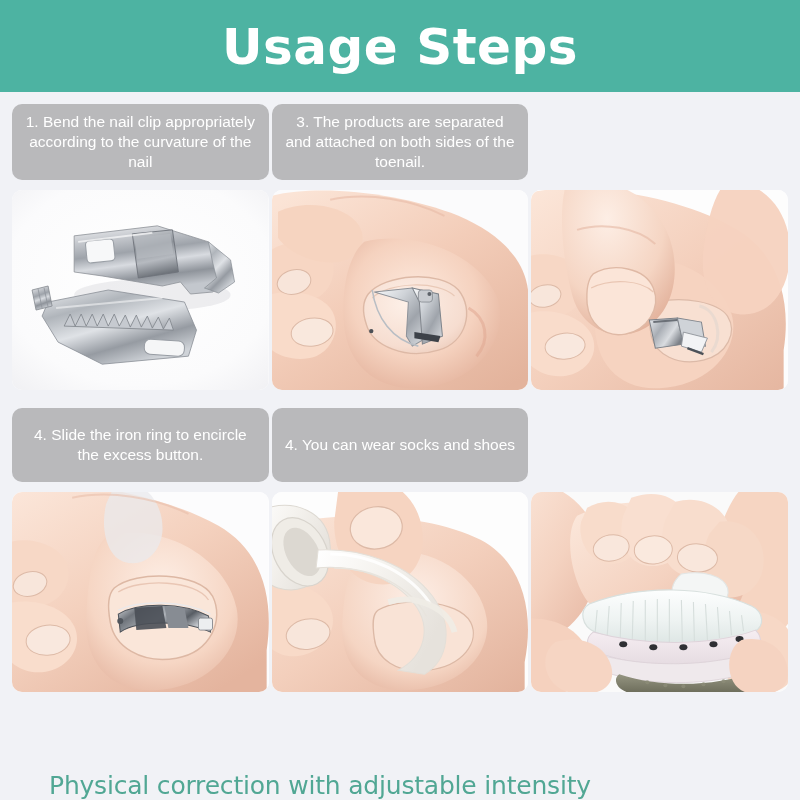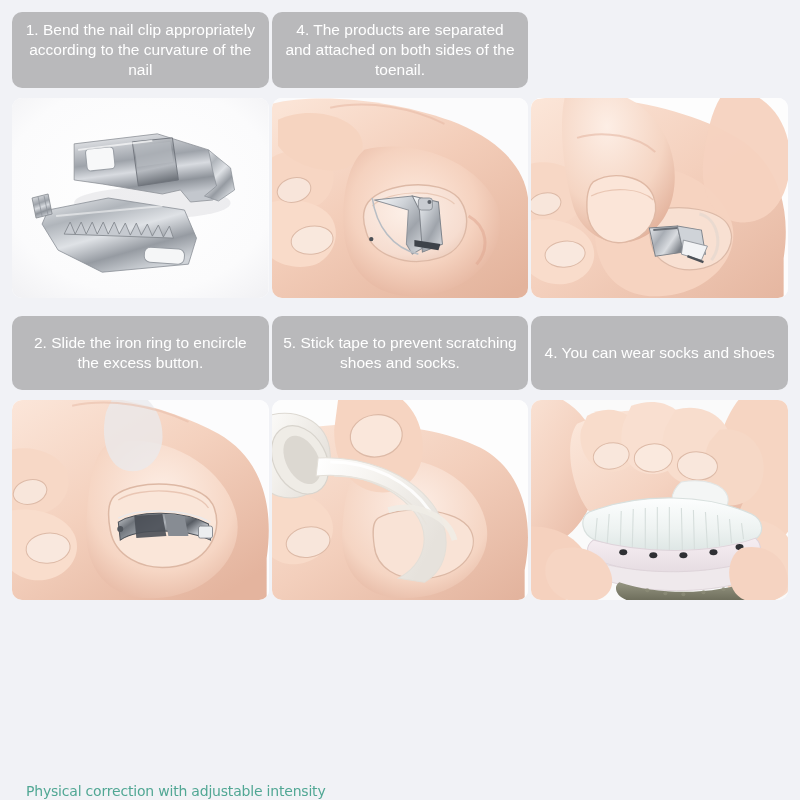--- a/index.html
+++ b/index.html
@@ -88,42 +88,46 @@
 
   
   .footer {
     flex: 0 0 auto;
     padding: 2px 0 0 26px;
     box-sizing: border-box;
   }
   .tagline {
     color: #51a794;
     font-family: "DejaVu Sans", sans-serif;
-    font-size: 14px;
+    font-size: 25px;
     font-weight: normal;
     letter-spacing: -0.2px;
+    margin-left: 23px;
   }
 
   
   .svg-fill { width: 100%; height: 100%; display: block; }
 </style>
 </head>
 <body>
 
 <div class="page">
 
+  <div class="header">
+    <div class="header-title">Usage Steps</div>
+  </div>
 
   <div class="content">
 
     <div class="band caption-band">
       <div class="caption-box">
         <span class="caption-text">1. Bend the nail clip appropriately according to the curvature of the nail</span>
       </div>
       <div class="caption-box">
-        <span class="caption-text">4. The products are separated and attached on both sides of the toenail.</span>
+        <span class="caption-text">3. The products are separated and attached on both sides of the toenail.</span>
       </div>
     </div>
 
     <div class="band photo-band">
 
       <div class="photo-card">
         <div class="photo-inner">
           <svg class="svg-fill" viewBox="0 0 256 200" preserveAspectRatio="xMidYMid slice">
             <defs>
               <linearGradient id="steelA" x1="0" y1="0" x2="0.3" y2="1">
@@ -299,24 +303,21 @@
 
             <path d="M46 40 C72 32 106 38 124 54" stroke="#e4b8a3" stroke-width="2" fill="none" opacity="0.6"></path>
           </svg>
         </div>
       </div>
 
     </div>
 
     <div class="band caption-band">
       <div class="caption-box">
-        <span class="caption-text">2. Slide the iron ring to encircle the excess button.</span>
-      </div>
-      <div class="caption-box">
-        <span class="caption-text">5. Stick tape to prevent scratching shoes and socks.</span>
+        <span class="caption-text">4. Slide the iron ring to encircle the excess button.</span>
       </div>
       <div class="caption-box">
         <span class="caption-text">4. You can wear socks and shoes</span>
       </div>
     </div>
 
     <div class="band photo-band">
 
       <div class="photo-card">
         <div class="photo-inner">

